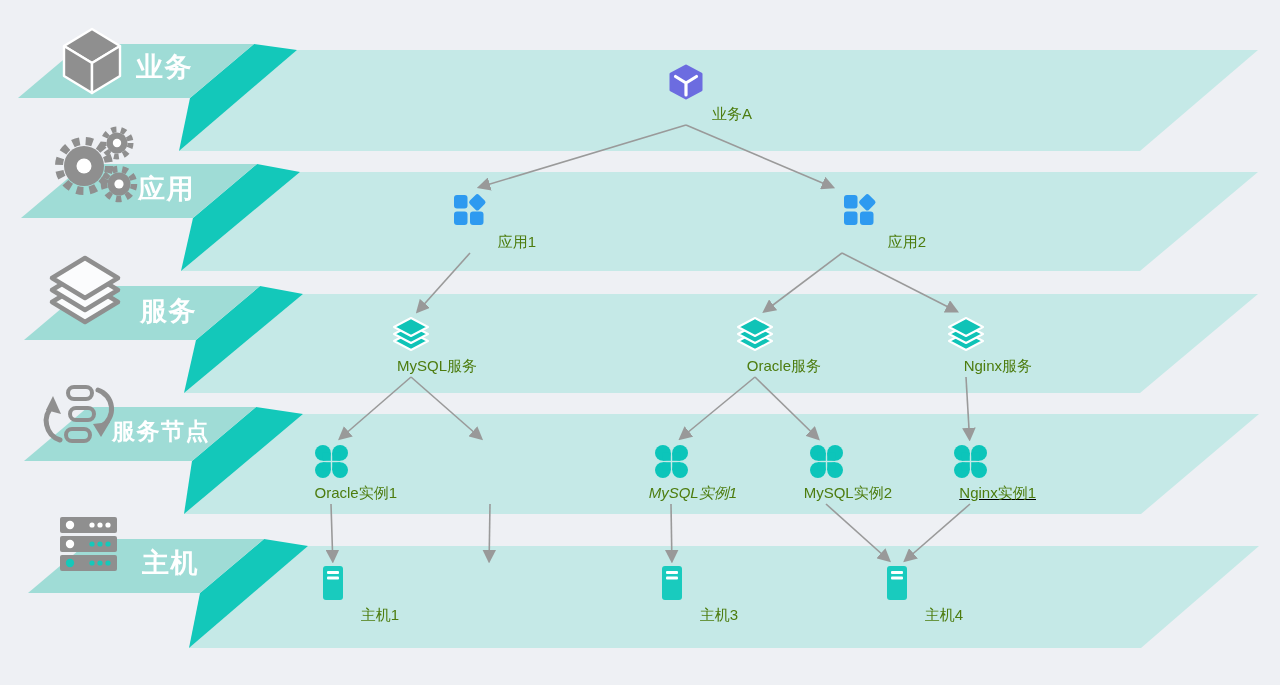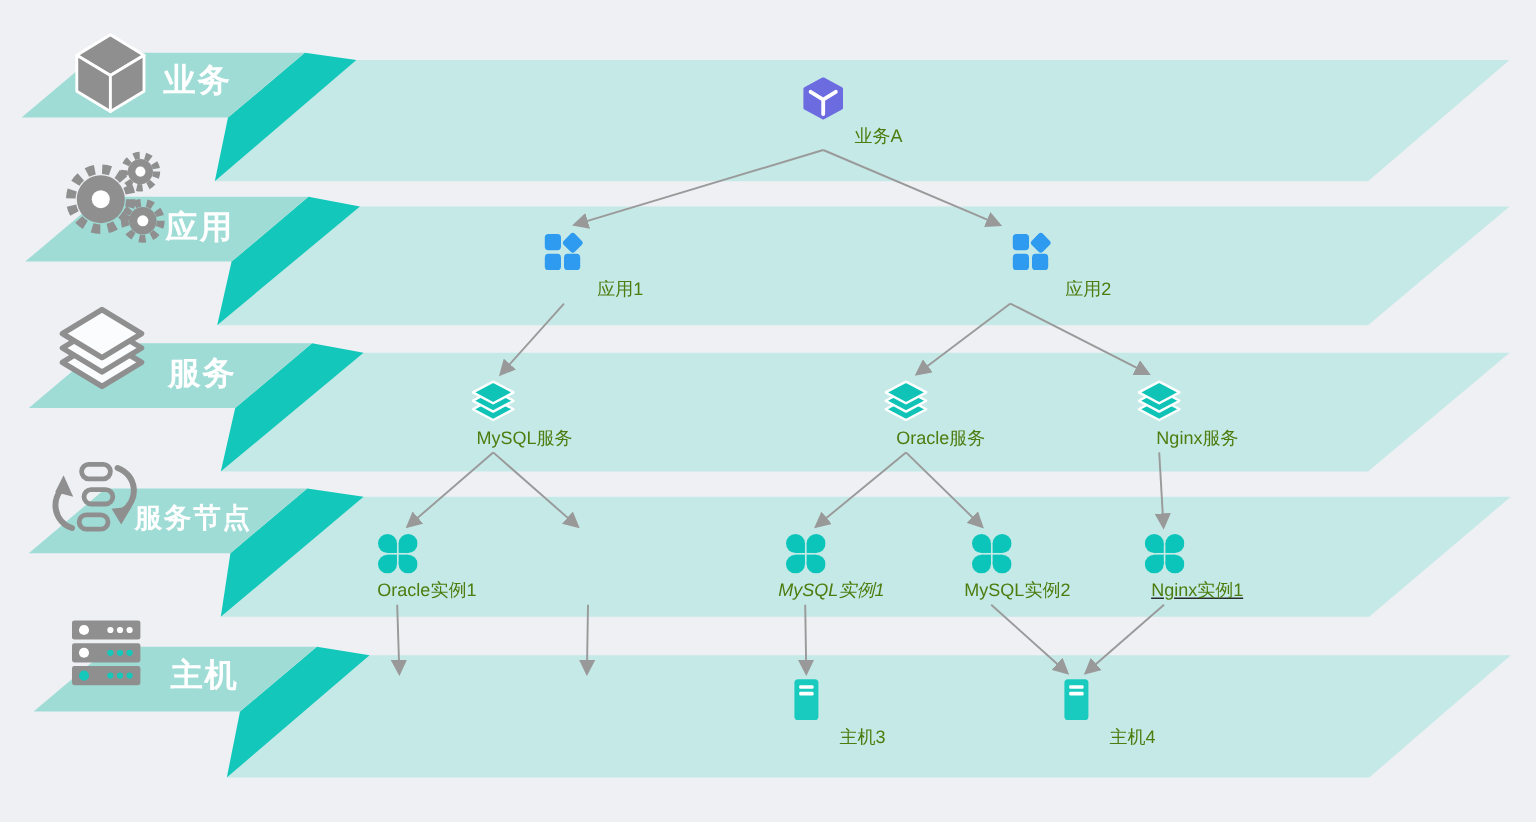--- a/index.html
+++ b/index.html
@@ -253,34 +253,44 @@
             <circle cx="25.1" cy="7.9" r="7.9"></circle>
             <rect x="17.2" y="7.9" width="7.9" height="7.9"></rect>
             <circle cx="7.9" cy="25.1" r="7.9"></circle>
             <rect x="7.9" y="17.2" width="7.9" height="7.9"></rect>
             <circle cx="25.1" cy="25.1" r="7.9"></circle>
             <rect x="17.2" y="17.2" width="7.9" height="7.9"></rect>
           </svg>
         </div>
         <div class="n-label">Nginx实例1</div>
       </div>
-      <div class="node" style="left: 672px; top: 565px;">
+      <div class="node" style="left: 333px; top: 565px;">
         <div class="n-icon">
           <svg width="22" height="36" viewBox="0 0 22 36">
             <rect x="1" y="1" width="20" height="34" rx="3" fill="#19cbbe"></rect>
             <rect x="5" y="6" width="12" height="3" rx="1" fill="#fff"></rect>
             <rect x="5" y="11.5" width="12" height="3" rx="1" fill="#fff"></rect>
           </svg>
         </div>
-        <div class="n-label">主机3</div>
-      </div>
-      <div class="node" style="left: 897px; top: 565px;">
+        <div class="n-label">主机1</div>
+      </div>
+      <div class="node" style="left: 672px; top: 565px;">
         <div class="n-icon">
           <svg width="22" height="36" viewBox="0 0 22 36">
             <rect x="1" y="1" width="20" height="34" rx="3" fill="#19cbbe"></rect>
             <rect x="5" y="6" width="12" height="3" rx="1" fill="#fff"></rect>
             <rect x="5" y="11.5" width="12" height="3" rx="1" fill="#fff"></rect>
           </svg>
         </div>
+        <div class="n-label">主机3</div>
+      </div>
+      <div class="node" style="left: 897px; top: 565px;">
+        <div class="n-icon">
+          <svg width="22" height="36" viewBox="0 0 22 36">
+            <rect x="1" y="1" width="20" height="34" rx="3" fill="#19cbbe"></rect>
+            <rect x="5" y="6" width="12" height="3" rx="1" fill="#fff"></rect>
+            <rect x="5" y="11.5" width="12" height="3" rx="1" fill="#fff"></rect>
+          </svg>
+        </div>
         <div class="n-label">主机4</div>
       </div>
     </div>
 </div>
 
 </body></html>

